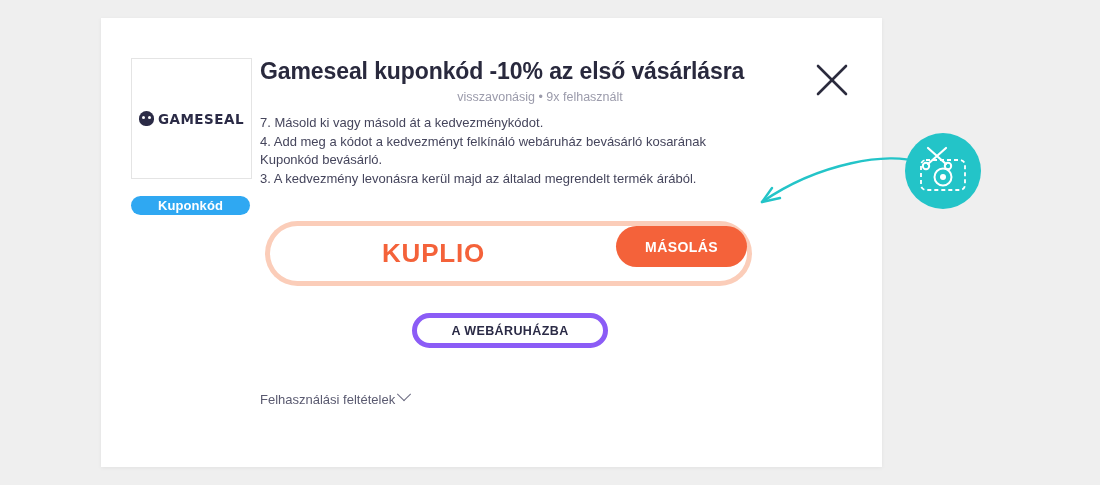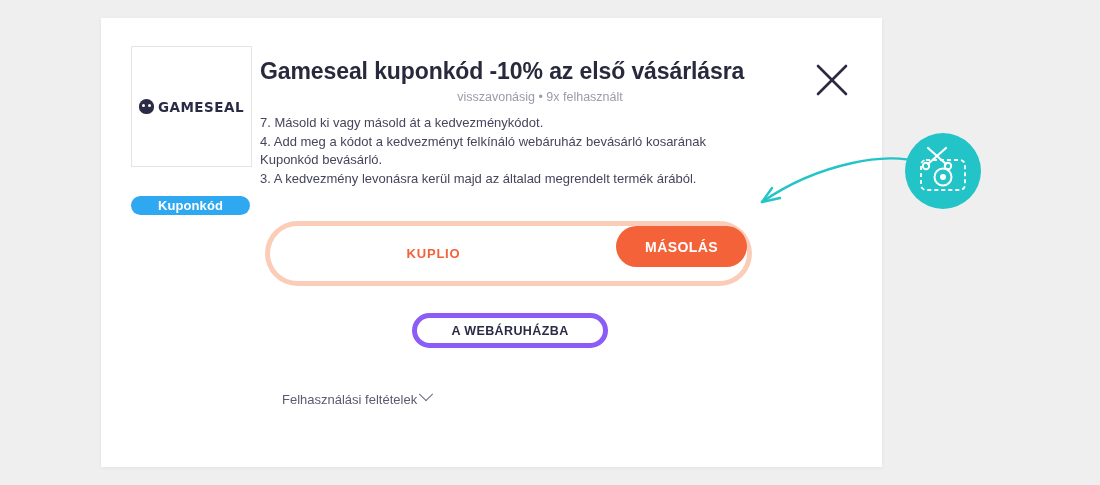--- a/index.html
+++ b/index.html
@@ -36,21 +36,21 @@
     background: none;
     border: none;
     padding: 0;
   }
   .close-btn svg { display: block; }
 
   
   .logo-box {
     position: absolute;
     left: 30px;
-    top: 28px;
+    top: 40px;
     width: 119px;
     height: 119px;
     border: 1px solid #e4e4e4;
     background: #fff;
     display: flex;
     align-items: center;
     justify-content: center;
   }
   .logo-inner {
     display: flex;
@@ -147,21 +147,21 @@
     position: relative;
     width: 100%;
     height: 55px;
     background: #ffffff;
     border-radius: 28px;
     display: flex;
     align-items: center;
     justify-content: center;
   }
   .code-text {
-    font-size: 13px;
+    font-size: 26px;
     font-weight: bold;
     color: #f4623a;
     letter-spacing: 0.8px;
     position: absolute;
     left: 0;
     right: 0;
     text-align: center;
     padding-right: 150px;
     box-sizing: border-box;
   }
@@ -204,21 +204,20 @@
   }
 
   
   .terms {
     position: absolute;
     left: 159px;
     top: 374px;
     display: flex;
     gap: 4px;
     cursor: pointer;
-    margin-left: 22px;
   }
   .terms-label {
     font-size: 13px;
     color: #5a5a70;
   }
   .chev {
     display: inline-block;
     width: 9px;
     height: 9px;
     border-right: 1.6px solid #6c6c82;

